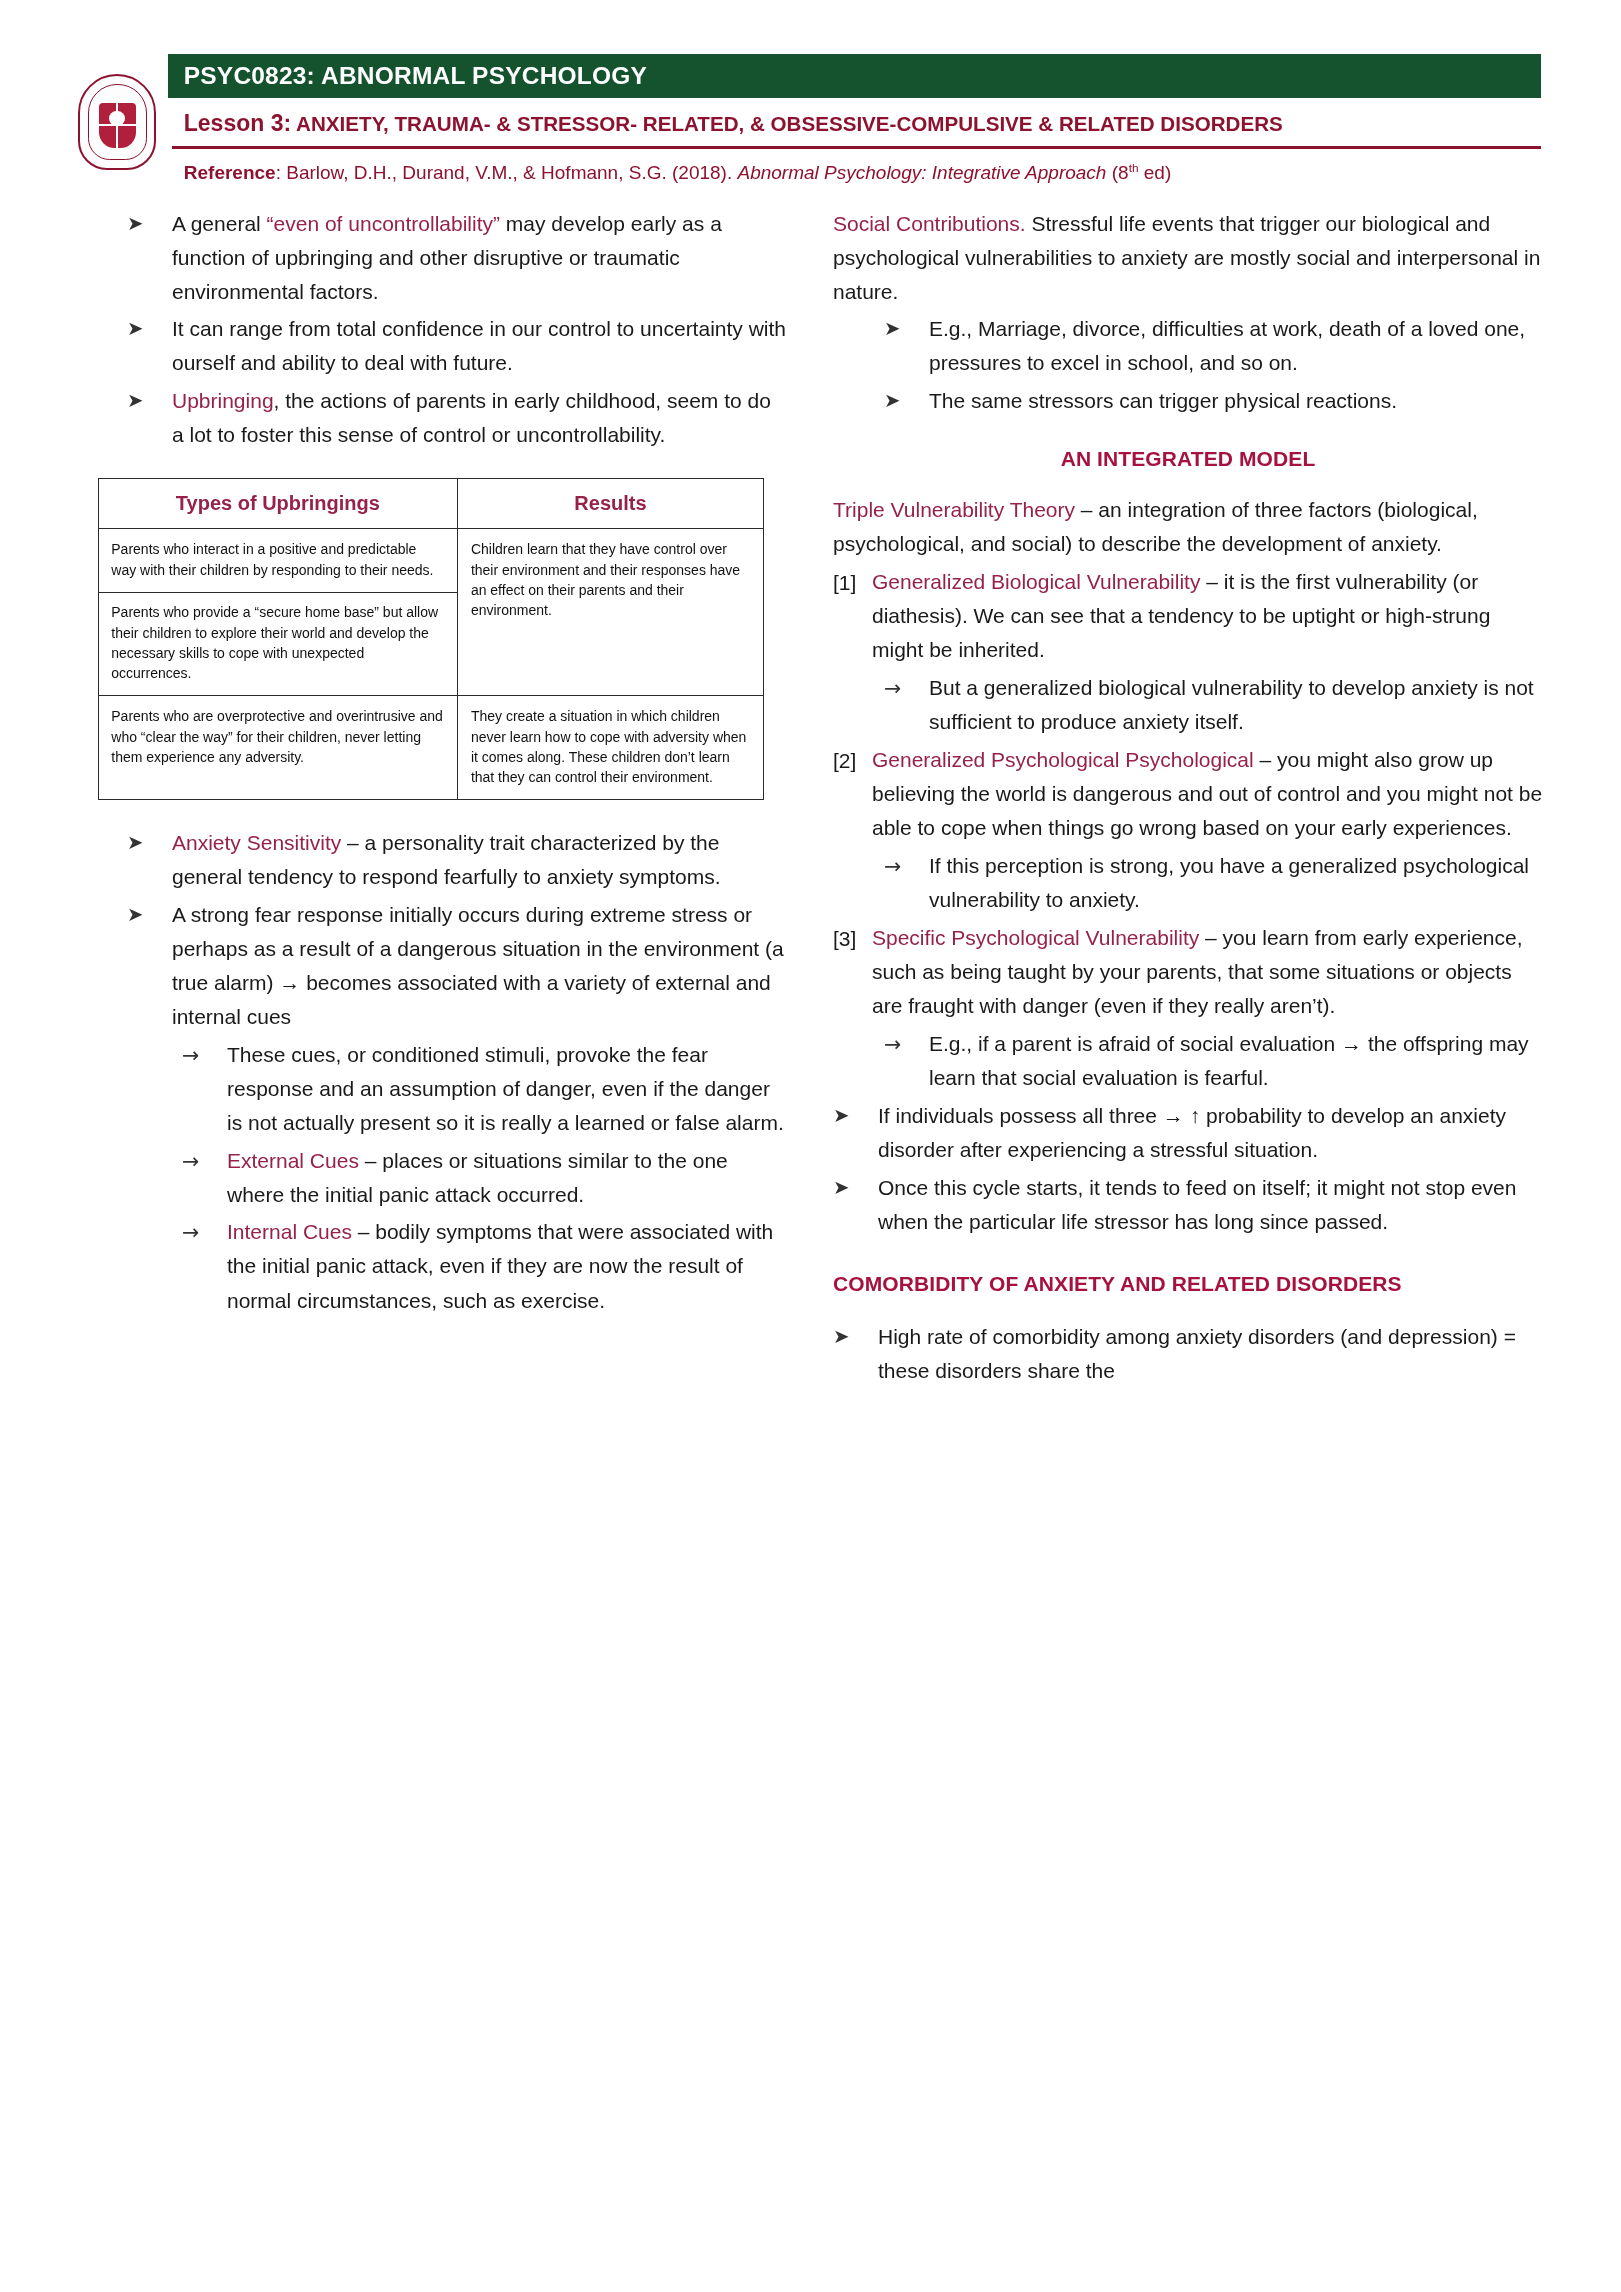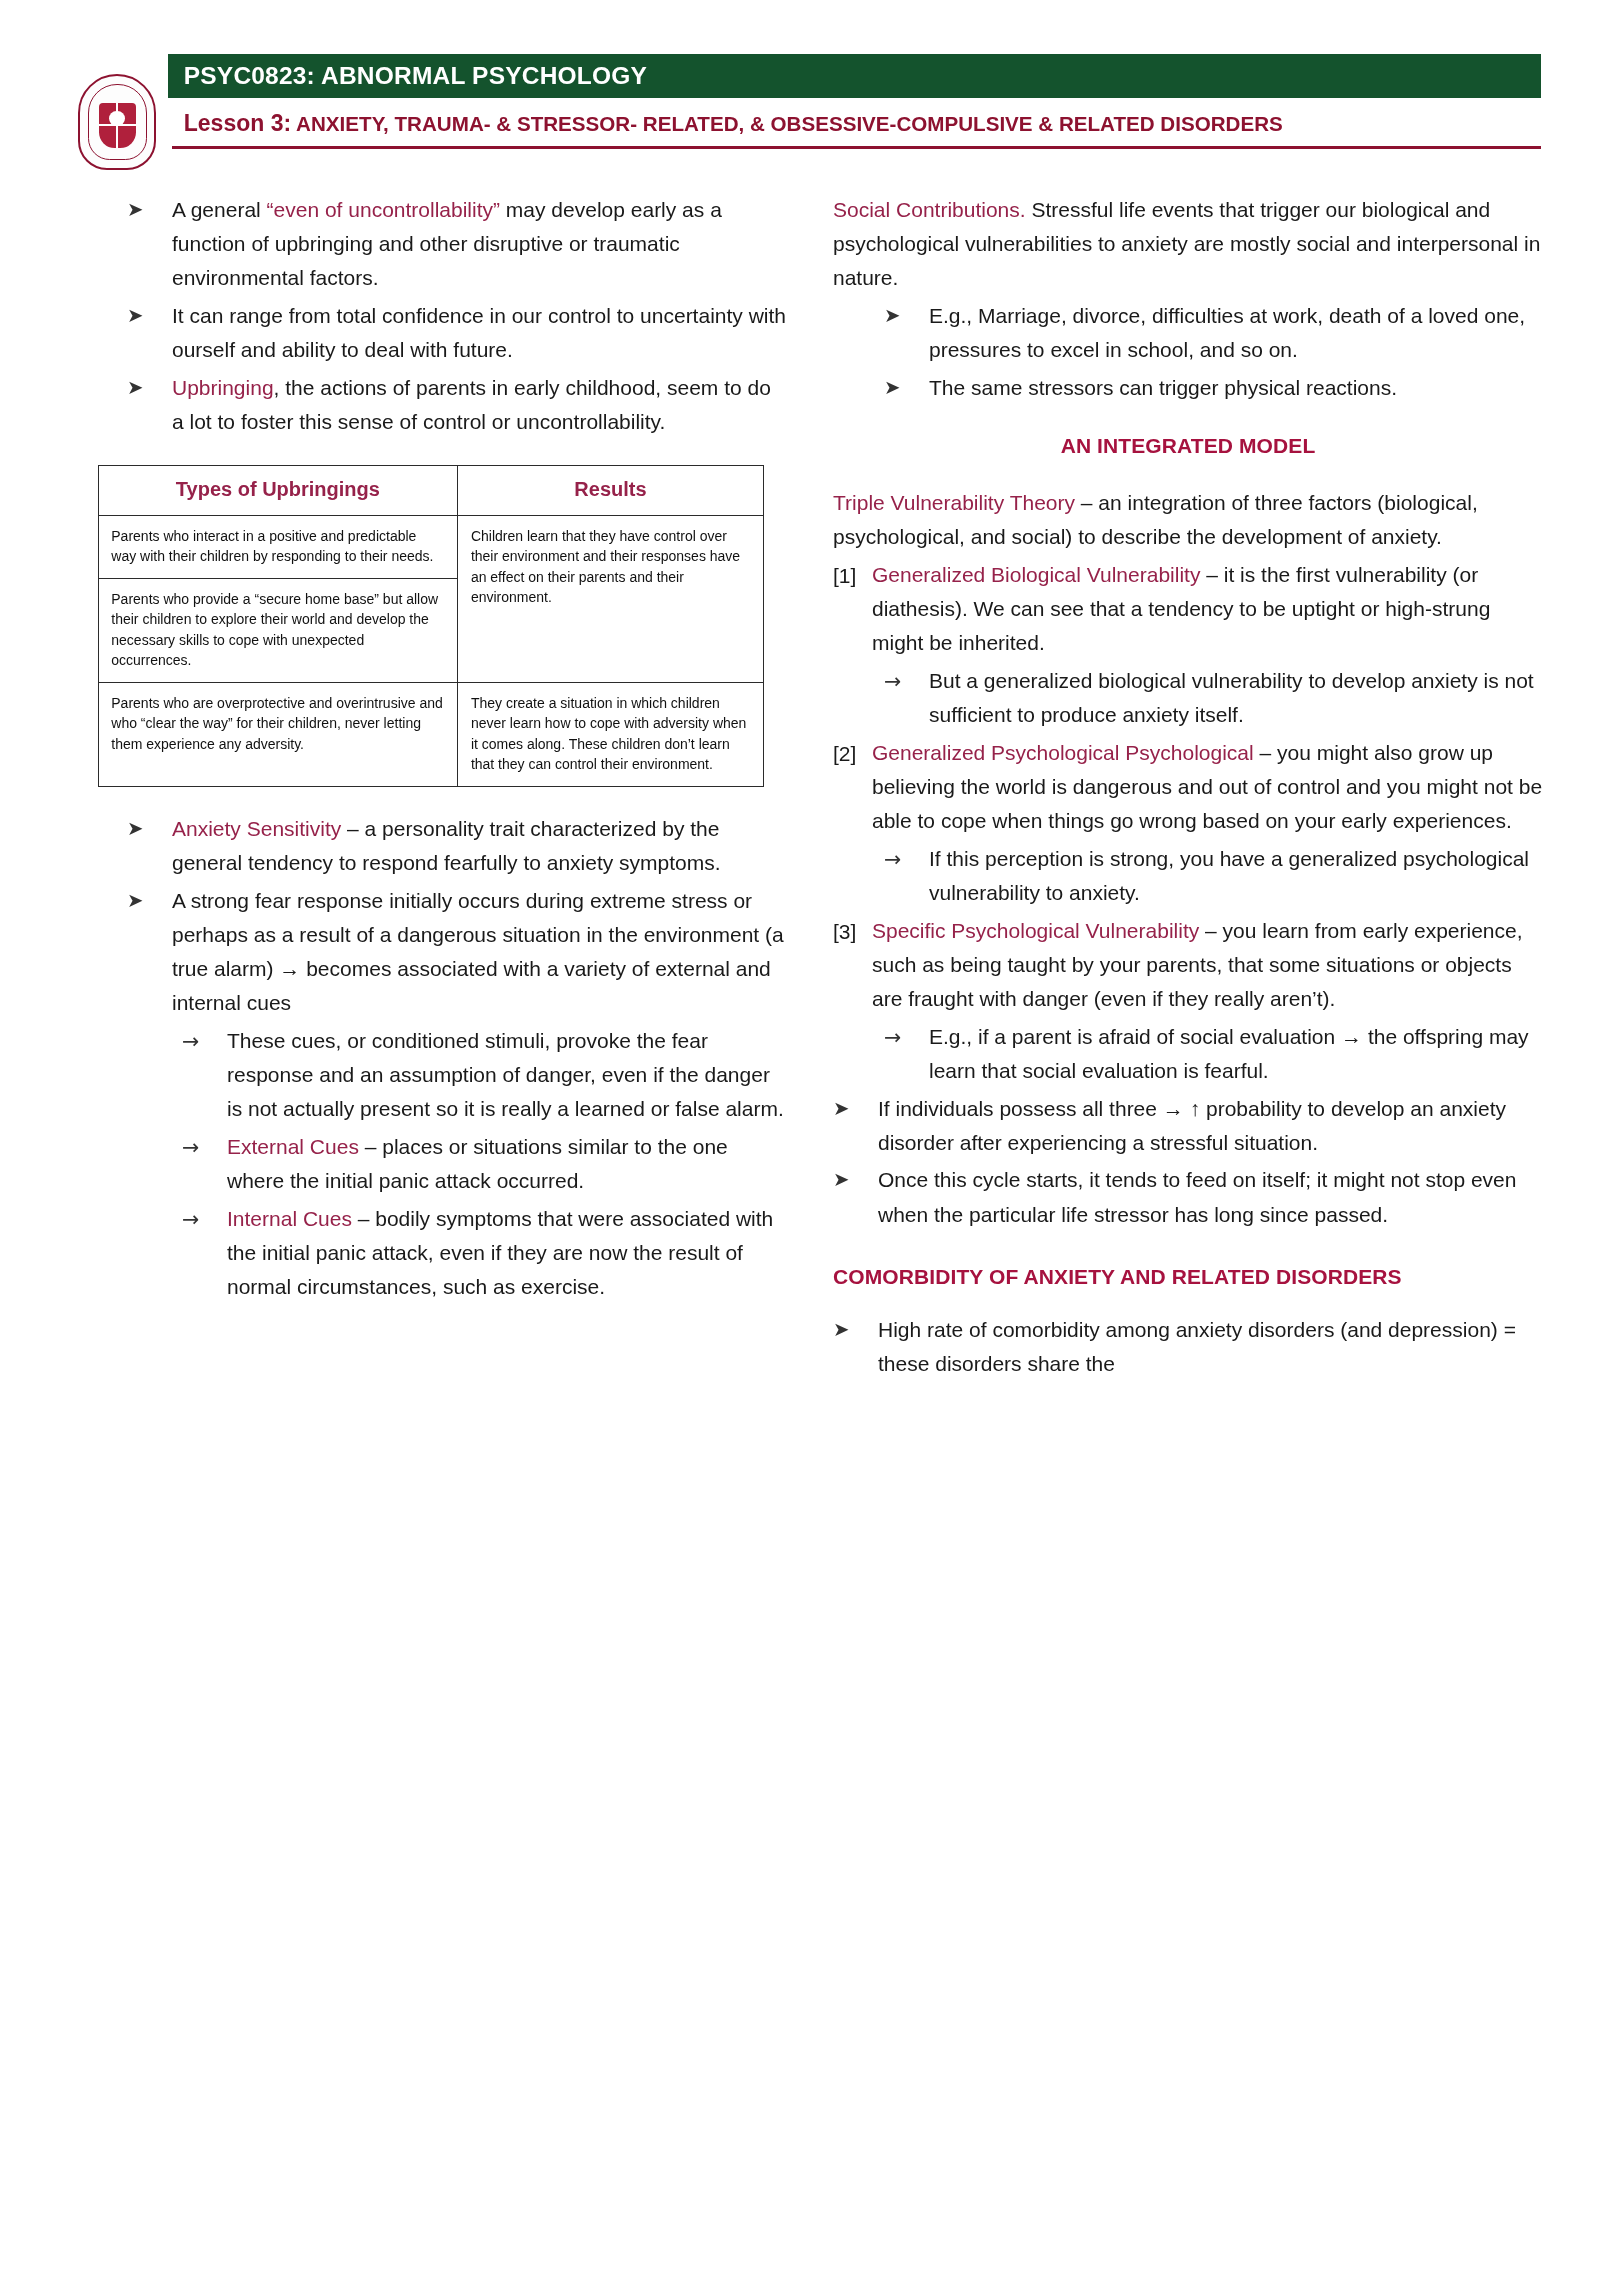--- a/index.html
+++ b/index.html
@@ -158,21 +158,21 @@
   .lvl2 { margin-left: 106px; }
   .plain { margin-left: 0; }
   .para { margin-bottom: 3.9px; }
 
   .section-title {
     color: #a6123f;
     font-weight: bold;
     font-size: 21px;
     text-align: center;
     letter-spacing: 0.1px;
-    margin: 29px 0 28px 0;
+    margin: 29px 0 22px 0;
   }
   .section-title.left {
     text-align: left;
     margin: 33px 0 24px 0;
   }
 
   
   table.upbring {
     border-collapse: collapse;
     width: 632px;
@@ -210,20 +210,23 @@
       <div class="logo-inner"></div>
       <div class="logo-shield"></div>
       <div class="logo-dot"></div>
     </div>
     <div class="header-text">
       <div class="course-bar">PSYC0823: ABNORMAL PSYCHOLOGY</div>
       <div class="lesson-line">
         <span class="lesson-label">Lesson 3:</span><span class="lesson-rest"> ANXIETY, TRAUMA- &amp; STRESSOR- RELATED, &amp; OBSESSIVE-COMPULSIVE &amp; RELATED DISORDERS</span>
       </div>
       <div class="rule"></div>
+      <div class="reference-line">
+        <b>Reference</b><span>: Barlow, D.H., Durand, V.M., &amp; Hofmann, S.G. (2018). </span><i>Abnormal Psychology: Integrative Approach</i><span> (8</span><sup>th</sup><span> ed)</span>
+      </div>
     </div>
   </div>
 </div>
 
 <div class="columns">
 
   <div class="col">
 
     <div class="b-item lvl1">
       <div class="marker">➤</div>

